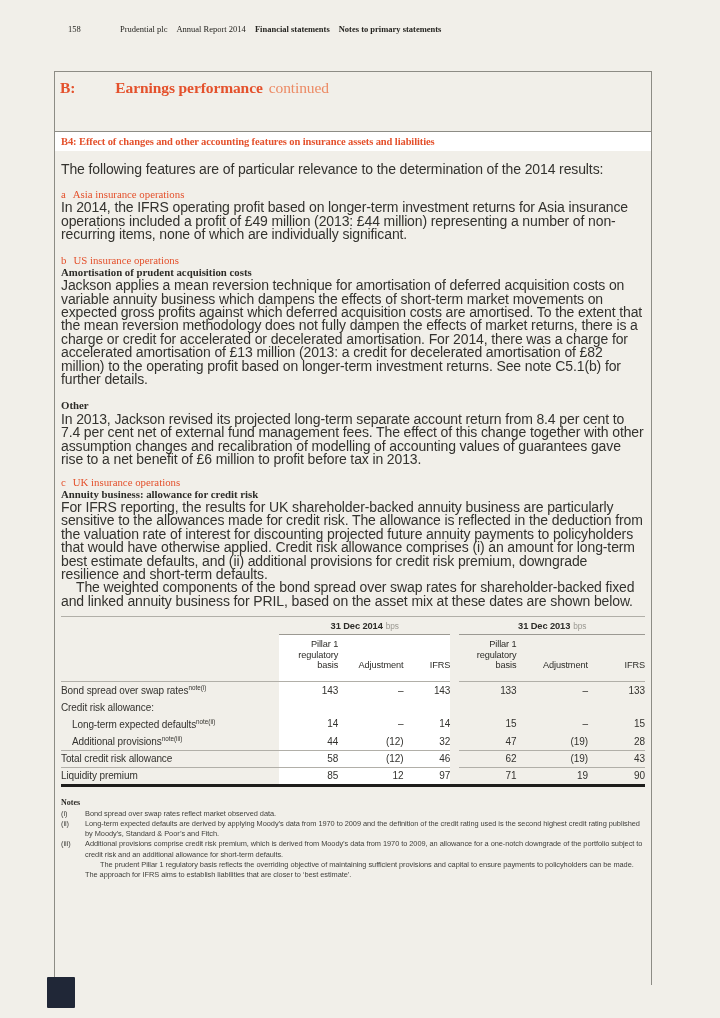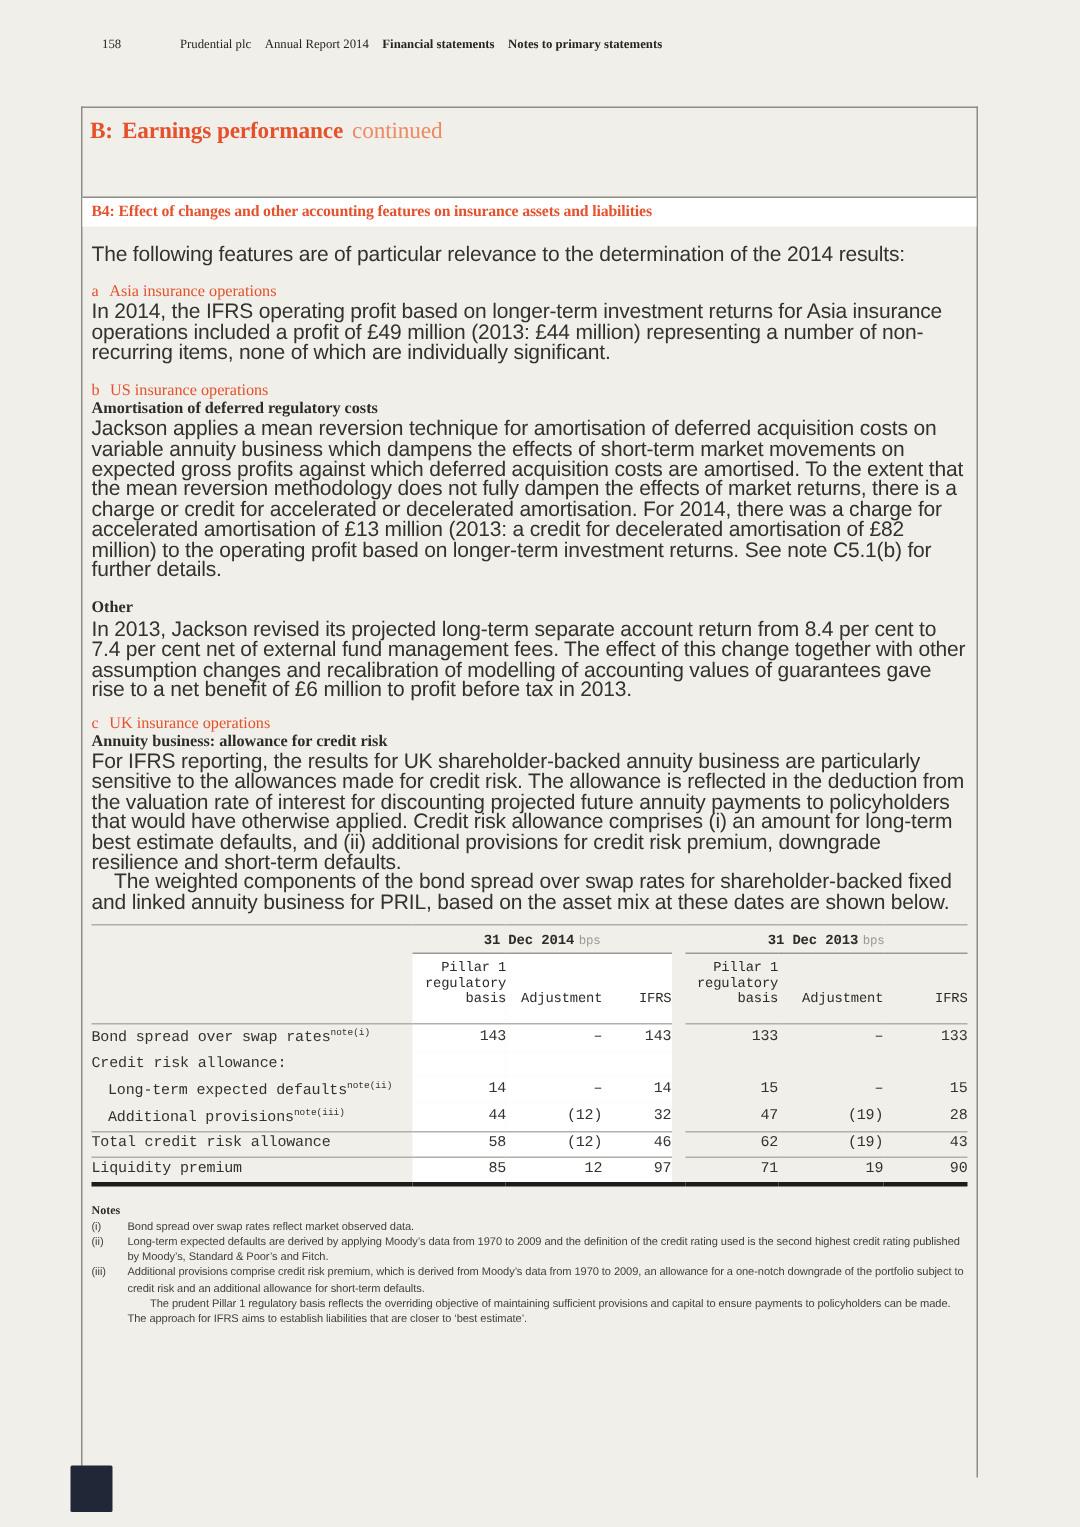--- a/index.html
+++ b/index.html
@@ -28,21 +28,21 @@
     border-right:1.5px solid #8d8c85;
     box-sizing:border-box;
   }
   .section-title {
     height:60px; box-sizing:border-box; padding:7px 5px 0;
     border-bottom:1px solid #8d8c85;
     font-family:"Liberation Serif", serif;
     font-size:15.5px; letter-spacing:-0.1px;
   }
   .section-title .pre { color:#e4512c; font-weight:bold; margin-right:6px; }
-  .section-title .ttl { color:#e4512c; font-weight:bold; }
+  .section-title .ttl { color:#e4512c; font-weight:bold;margin-left:34px; }
   .section-title .cont { color:#ec8a64; font-weight:normal; margin-left:6px; }
   .banner {
     height:19px; line-height:19px; background:#ffffff;
     font-family:"Liberation Serif", serif;
     font-size:10.5px; font-weight:bold; color:#e4512c;
     padding-left:6px; letter-spacing:-0.1px;
   }
   .content { padding:0 6px; }
   p.body { margin:1px 0 0; font-size:14px; line-height:13.4px; letter-spacing:-0.12px; }
   p.intro { margin:12px 0 0; }
@@ -55,21 +55,21 @@
     margin:0; font-family:"Liberation Serif", serif;
     font-size:10.8px; line-height:12.5px; color:#2d2c28; font-weight:bold;
   }
   h4.spaced { margin-top:13px; }
   .indent-first { text-indent:15px; }
   
   table.spread {
     width:100%; border-collapse:collapse; margin-top:8px;
     font-size:10px; letter-spacing:-0.1px;
   }
-  table.spread th, table.spread td { font-weight:normal;font-family:Liberation Mono, monospace; }
+  table.spread th, table.spread td { font-weight:normal; }
   th.grp {
     border-top:1px solid #b1afa8; border-bottom:1px solid #9b9992;
     text-align:center; padding:4px 0 3px; font-size:9.3px; white-space:nowrap;
   }
   th.grp .dt { font-weight:bold; color:#2d2c28; }
   th.grp .unit { color:#9b9992; font-size:8.3px; margin-left:3px; }
   th.hd-lbl, th.hd-gap { border-top:1px solid #b1afa8; }
   th.sub {
     vertical-align:bottom; text-align:right; font-weight:bold;
     font-size:9.2px; line-height:10.5px; color:#2d2c28;
@@ -122,21 +122,21 @@
     <p class="body intro">The following features are of particular relevance to the determination of the 2014 results:</p>
 
     <h3 class="sub-orange">
       <span class="mk">a</span><span>Asia insurance operations</span>
     </h3>
     <p class="body">In 2014, the IFRS operating profit based on longer-term investment returns for Asia insurance operations included a profit of £49 million (2013: £44 million) representing a number of non-recurring items, none of which are individually significant.</p>
 
     <h3 class="sub-orange">
       <span class="mk">b</span><span>US insurance operations</span>
     </h3>
-    <h4 class="sub-black">Amortisation of deferred regulatory costs</h4>
+    <h4 class="sub-black">Amortisation of prudent acquisition costs</h4>
     <p class="body">Jackson applies a mean reversion technique for amortisation of deferred acquisition costs on variable annuity business which dampens the effects of short-term market movements on expected gross profits against which deferred acquisition costs are amortised. To the extent that the mean reversion methodology does not fully dampen the effects of market returns, there is a charge or credit for accelerated or decelerated amortisation. For 2014, there was a charge for accelerated amortisation of £13 million (2013: a credit for decelerated amortisation of £82 million) to the operating profit based on longer-term investment returns. See note C5.1(b) for further details.</p>
 
     <h4 class="sub-black spaced">Other</h4>
     <p class="body">In 2013, Jackson revised its projected long-term separate account return from 8.4 per cent to 7.4 per cent net of external fund management fees. The effect of this change together with other assumption changes and recalibration of modelling of accounting values of guarantees gave rise to a net benefit of £6 million to profit before tax in 2013.</p>
 
     <h3 class="sub-orange" style="margin-top:9px;">
       <span class="mk">c</span><span>UK insurance operations</span>
     </h3>
     <h4 class="sub-black">Annuity business: allowance for credit risk</h4>
     <p class="body">For IFRS reporting, the results for UK shareholder-backed annuity business are particularly sensitive to the allowances made for credit risk.  The allowance is reflected in the deduction from the valuation rate of interest for discounting projected future annuity payments to policyholders that would have otherwise applied. Credit risk allowance comprises (i) an amount for long-term best estimate defaults, and (ii) additional provisions for credit risk premium, downgrade resilience and short-term defaults.</p>

